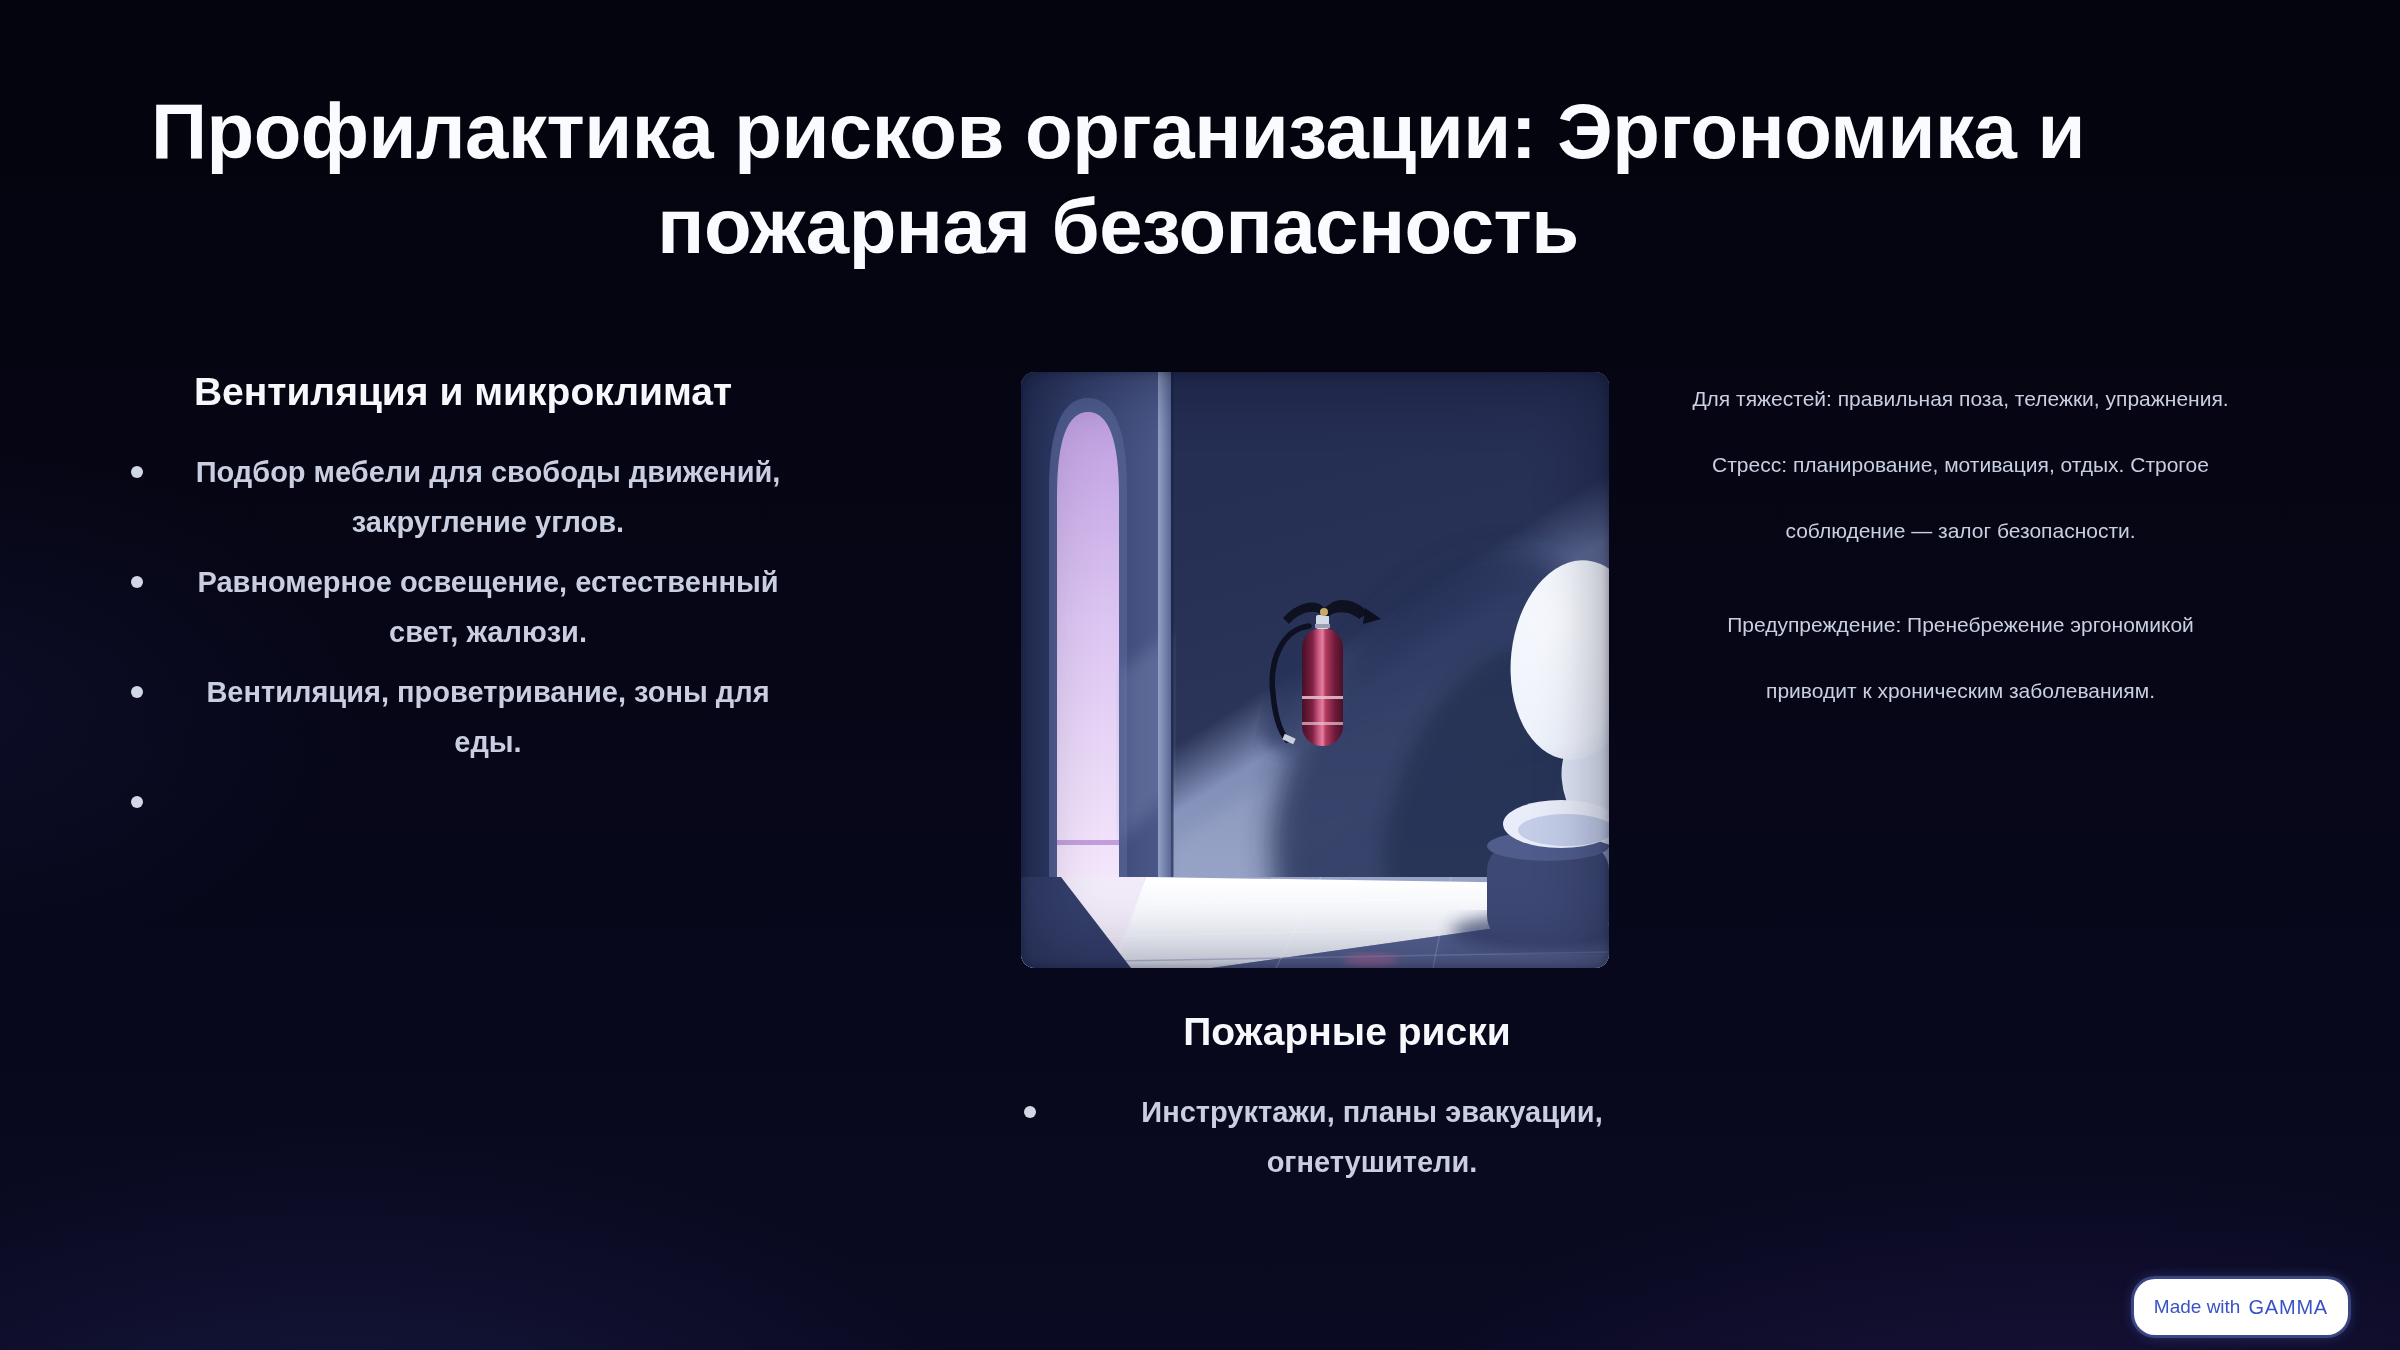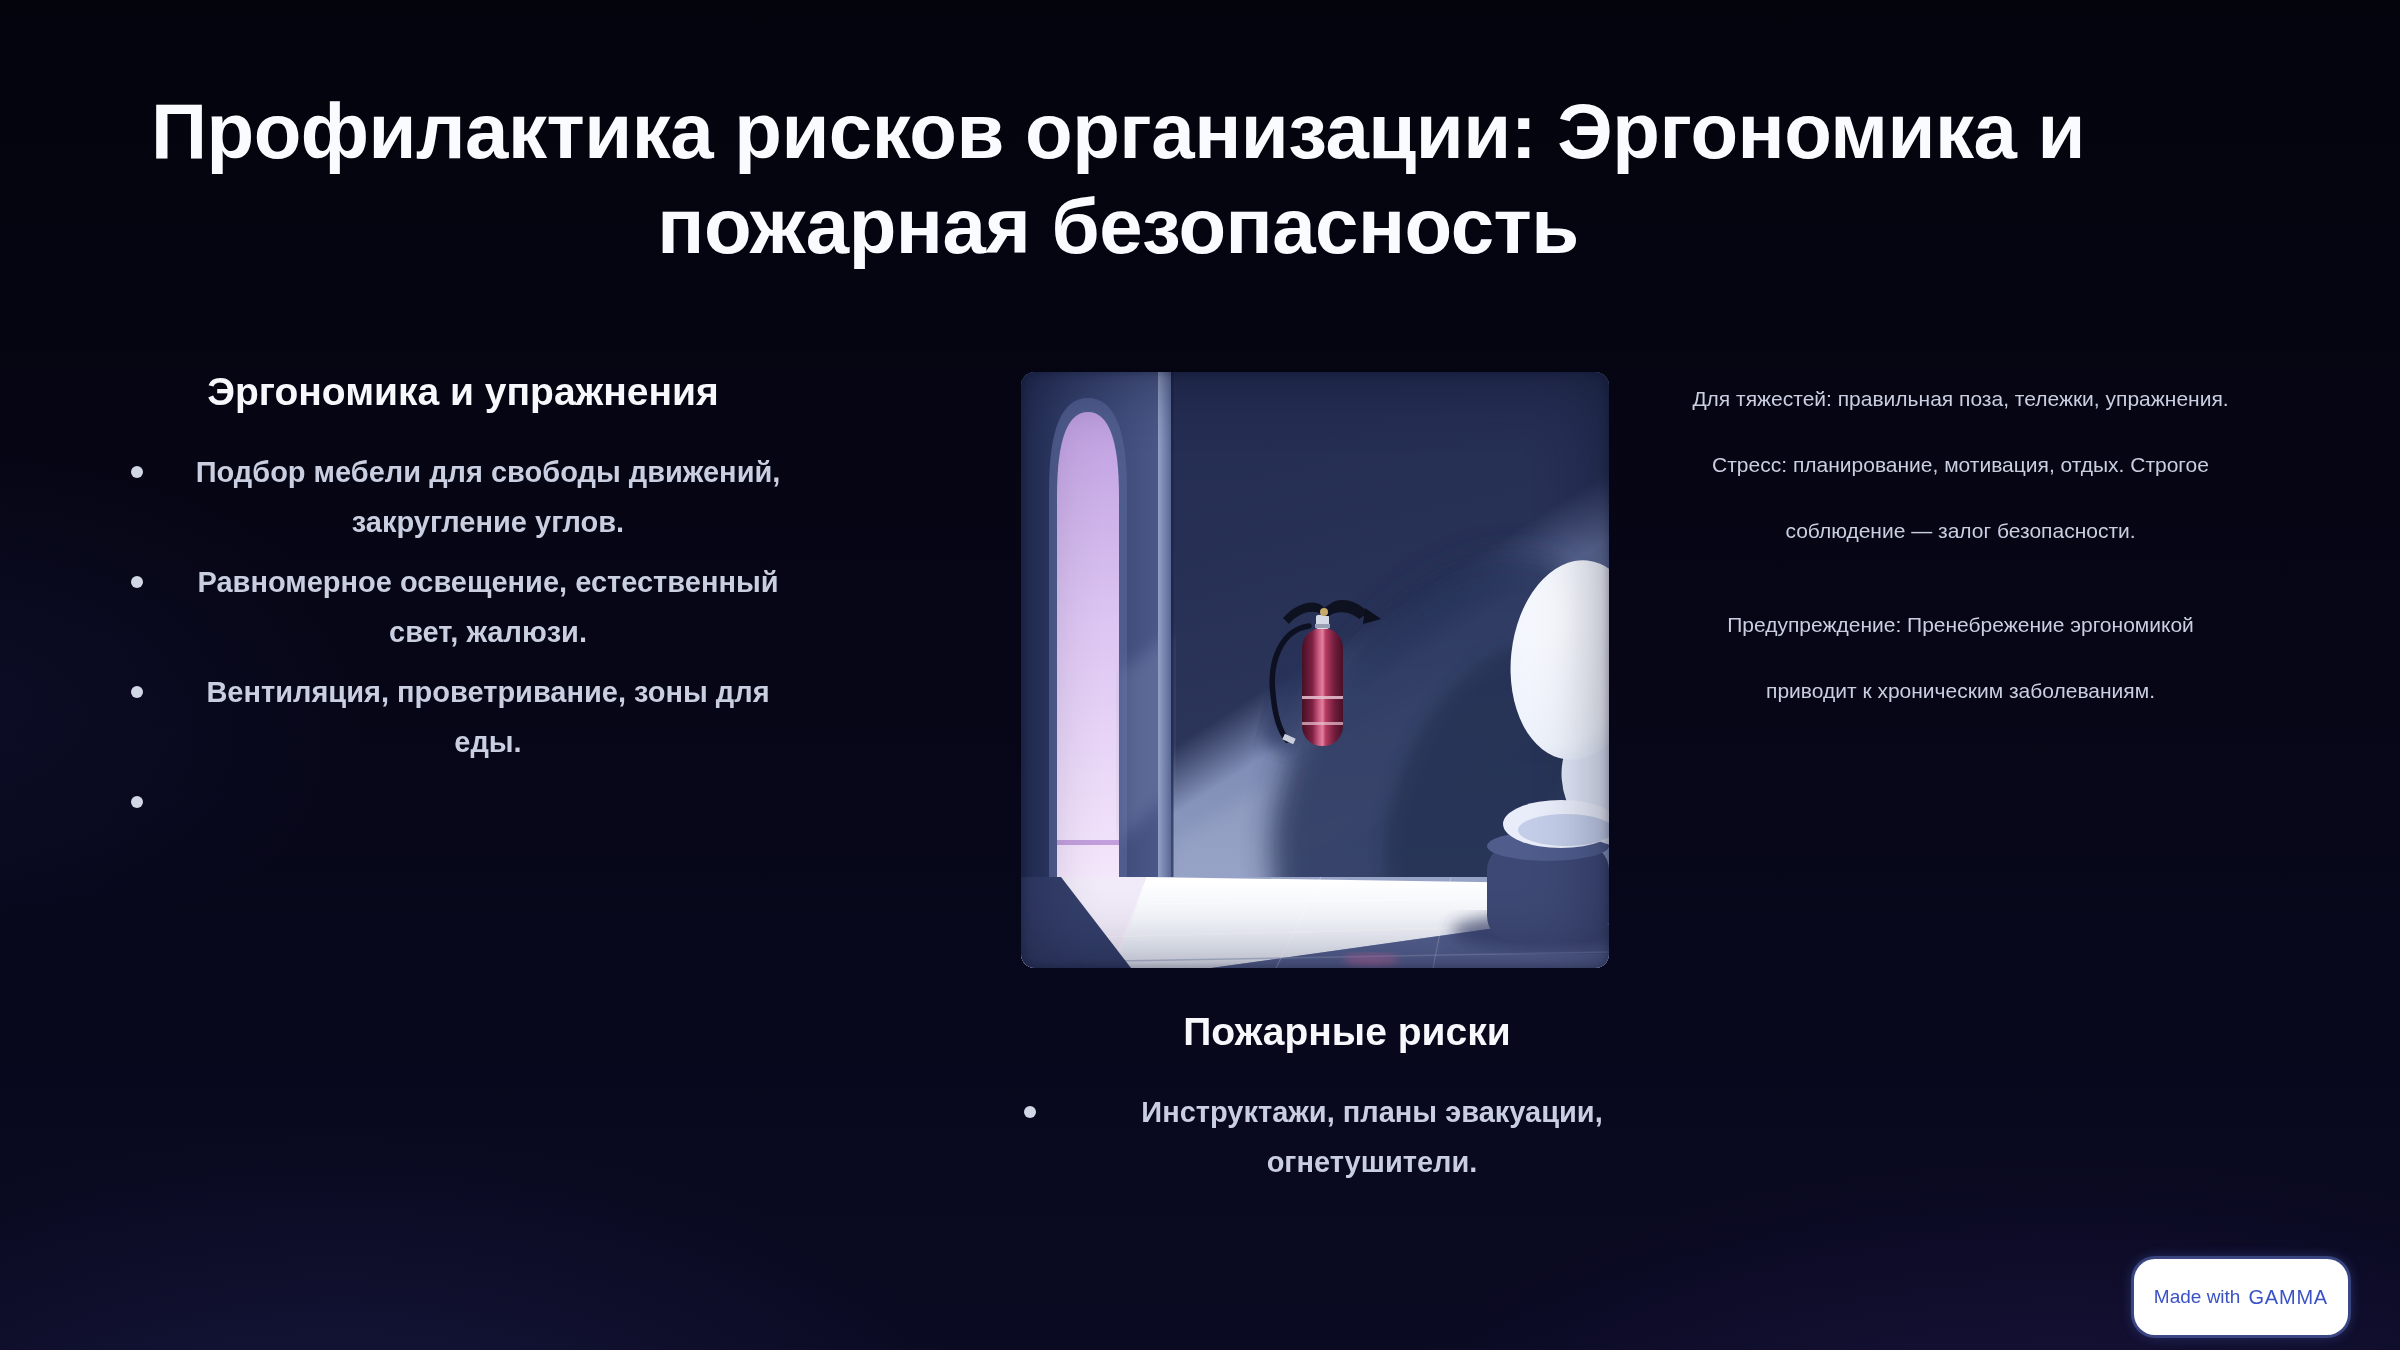--- a/index.html
+++ b/index.html
@@ -36,35 +36,35 @@
     position:relative;width:588px;height:596px;margin:6px 0 38px 0;
     border-radius:14px;overflow:hidden;background:#5d6b97;
   }
   .image-card::after{
     content:"";position:absolute;inset:0;border-radius:14px;pointer-events:none;
     box-shadow:inset 0 0 70px rgba(6,9,28,0.45), inset 0 0 10px rgba(6,9,28,0.35);
   }
   .image-card svg{display:block;width:100%;height:100%;}
   .badge{
     position:absolute;right:52px;bottom:15px;height:40px;display:flex;align-items:center;gap:8px;
-    padding:18px 20px;background:#ffffff;border-radius:21px;text-decoration:none;cursor:pointer;
+    padding:8px 20px;background:#ffffff;border-radius:21px;text-decoration:none;cursor:pointer;
     box-shadow:0 0 0 3px rgba(130,160,255,0.30), 0 0 14px rgba(90,120,230,0.45);
   }
   .badge .prefix{font-size:19px;color:#3a52c6;}
   .badge .brand{font-size:20px;font-weight:400;letter-spacing:0.8px;color:#3a52c6;}
 </style>
 </head>
 <body>
 
 <div class="stage">
 
   <h1 class="title">Профилактика рисков организации: Эргономика и пожарная безопасность</h1>
 
   <section class="col col-left">
-    <h2>Эргономика и упражнения</h2>
+    <h2>Вентиляция и микроклимат</h2>
     <ul class="bullet-list">
       <li><span class="dot"></span><span class="li-text">Подбор мебели для свободы движений, закругление углов.</span></li>
       <li><span class="dot"></span><span class="li-text">Равномерное освещение, естественный свет, жалюзи.</span></li>
       <li><span class="dot"></span><span class="li-text">Вентиляция, проветривание, зоны для еды.</span></li>
       <li><span class="dot"></span></li>
     </ul>
   </section>
 
   <section class="col col-mid">
     <figure class="image-card">

